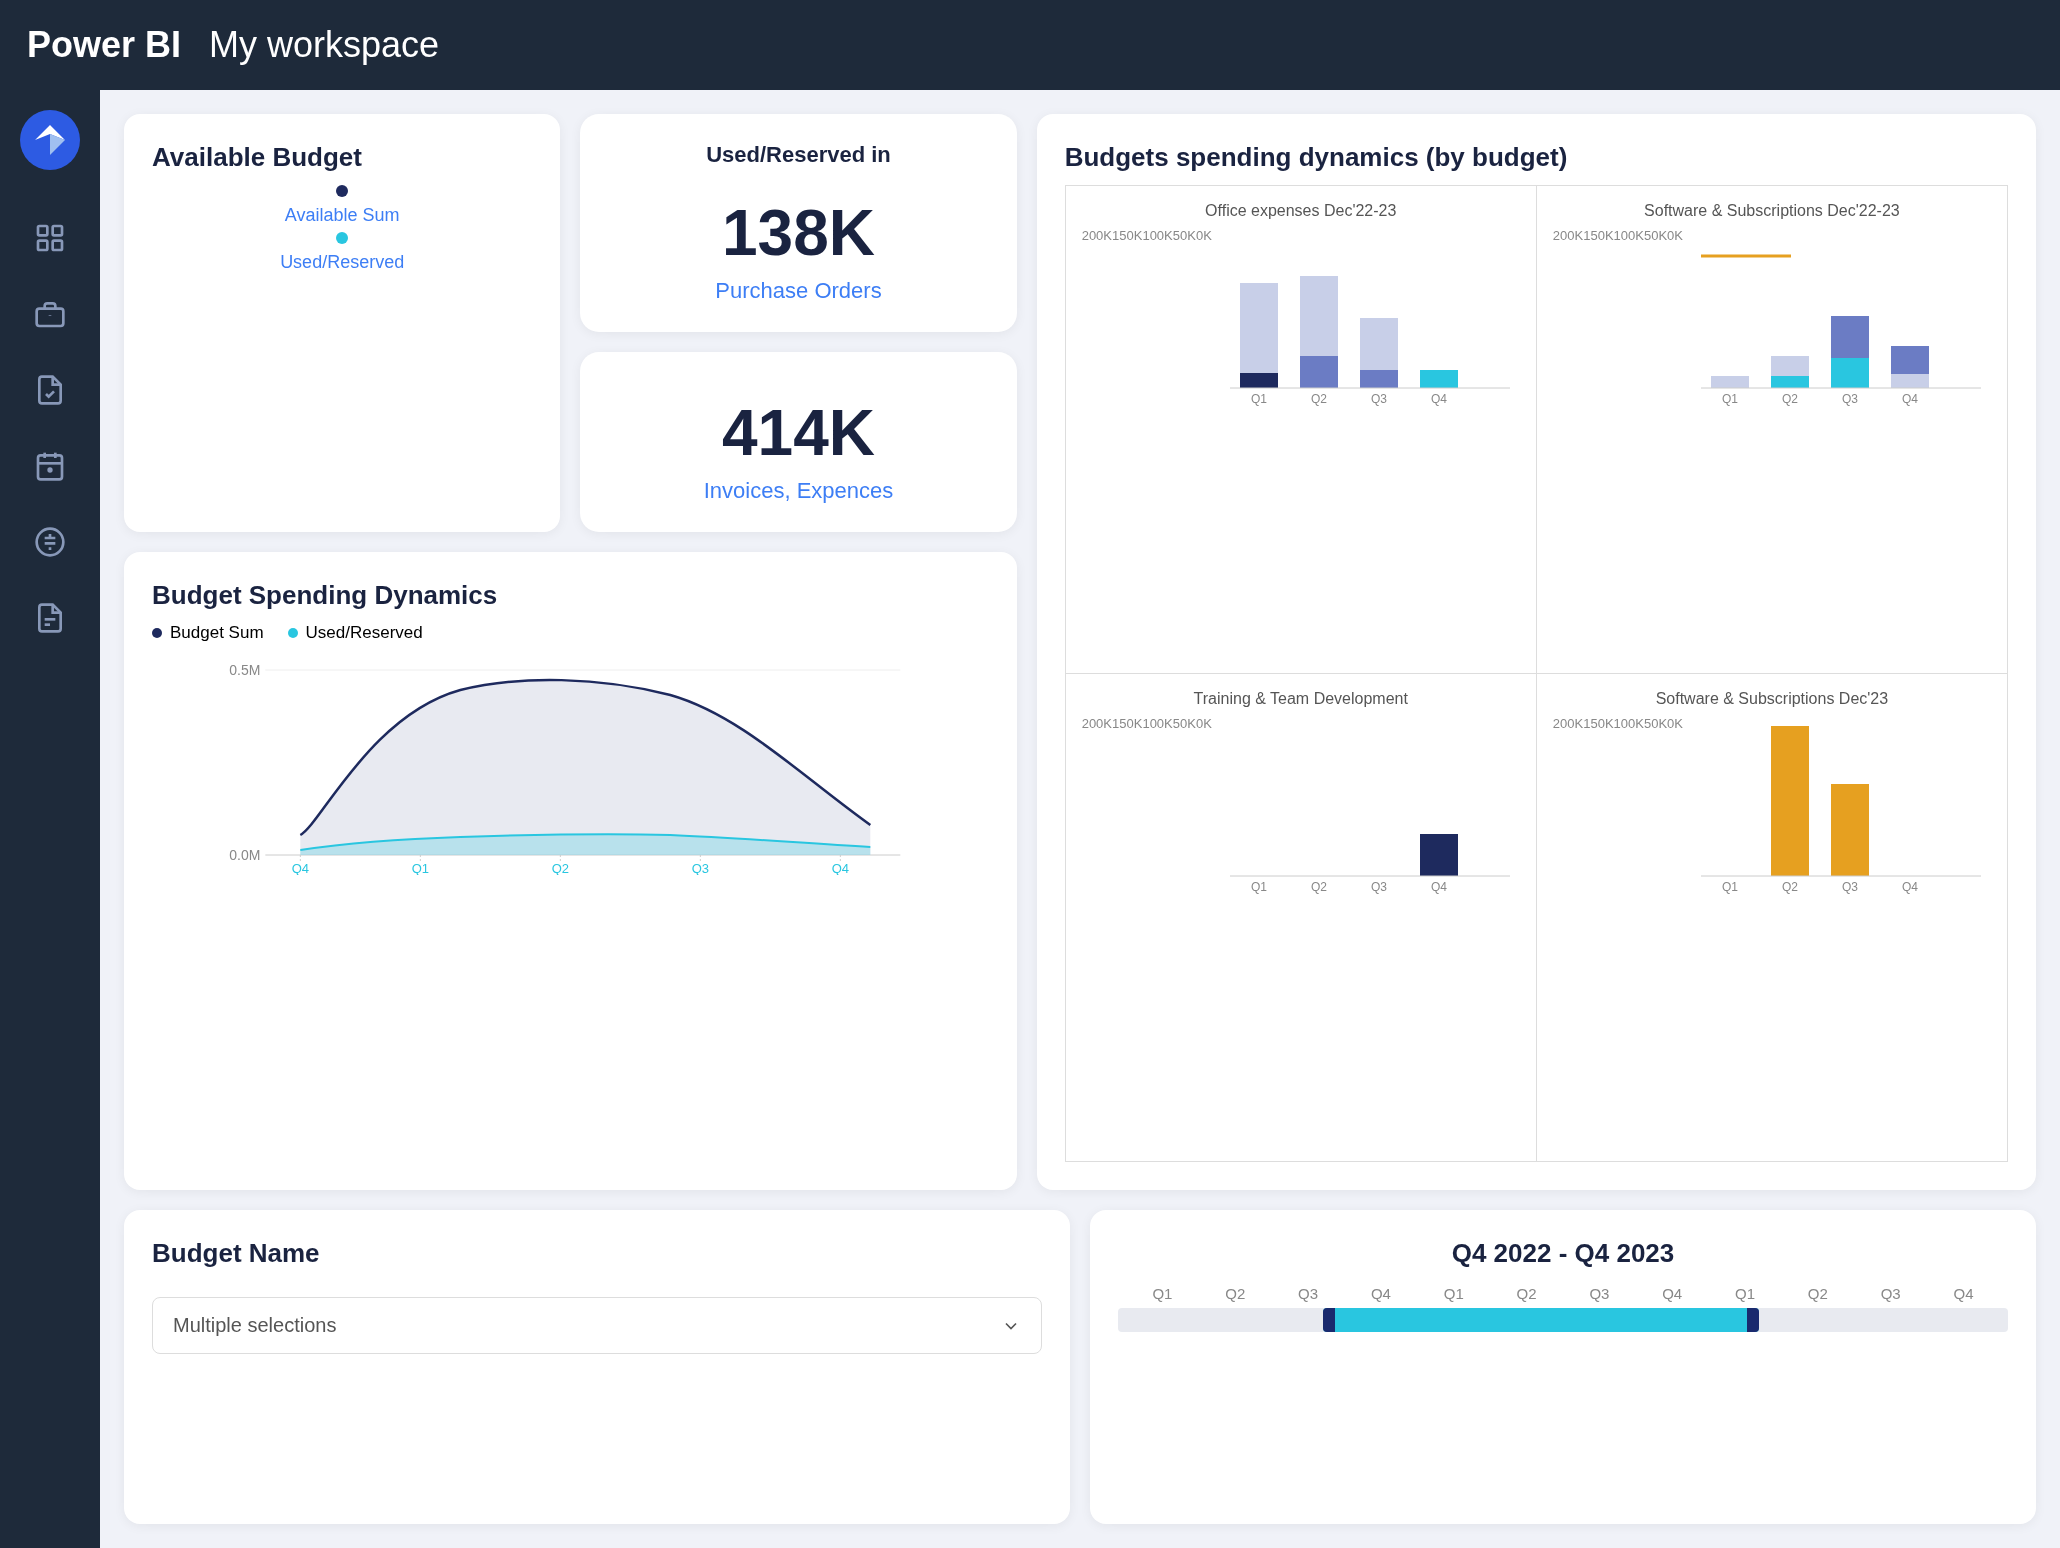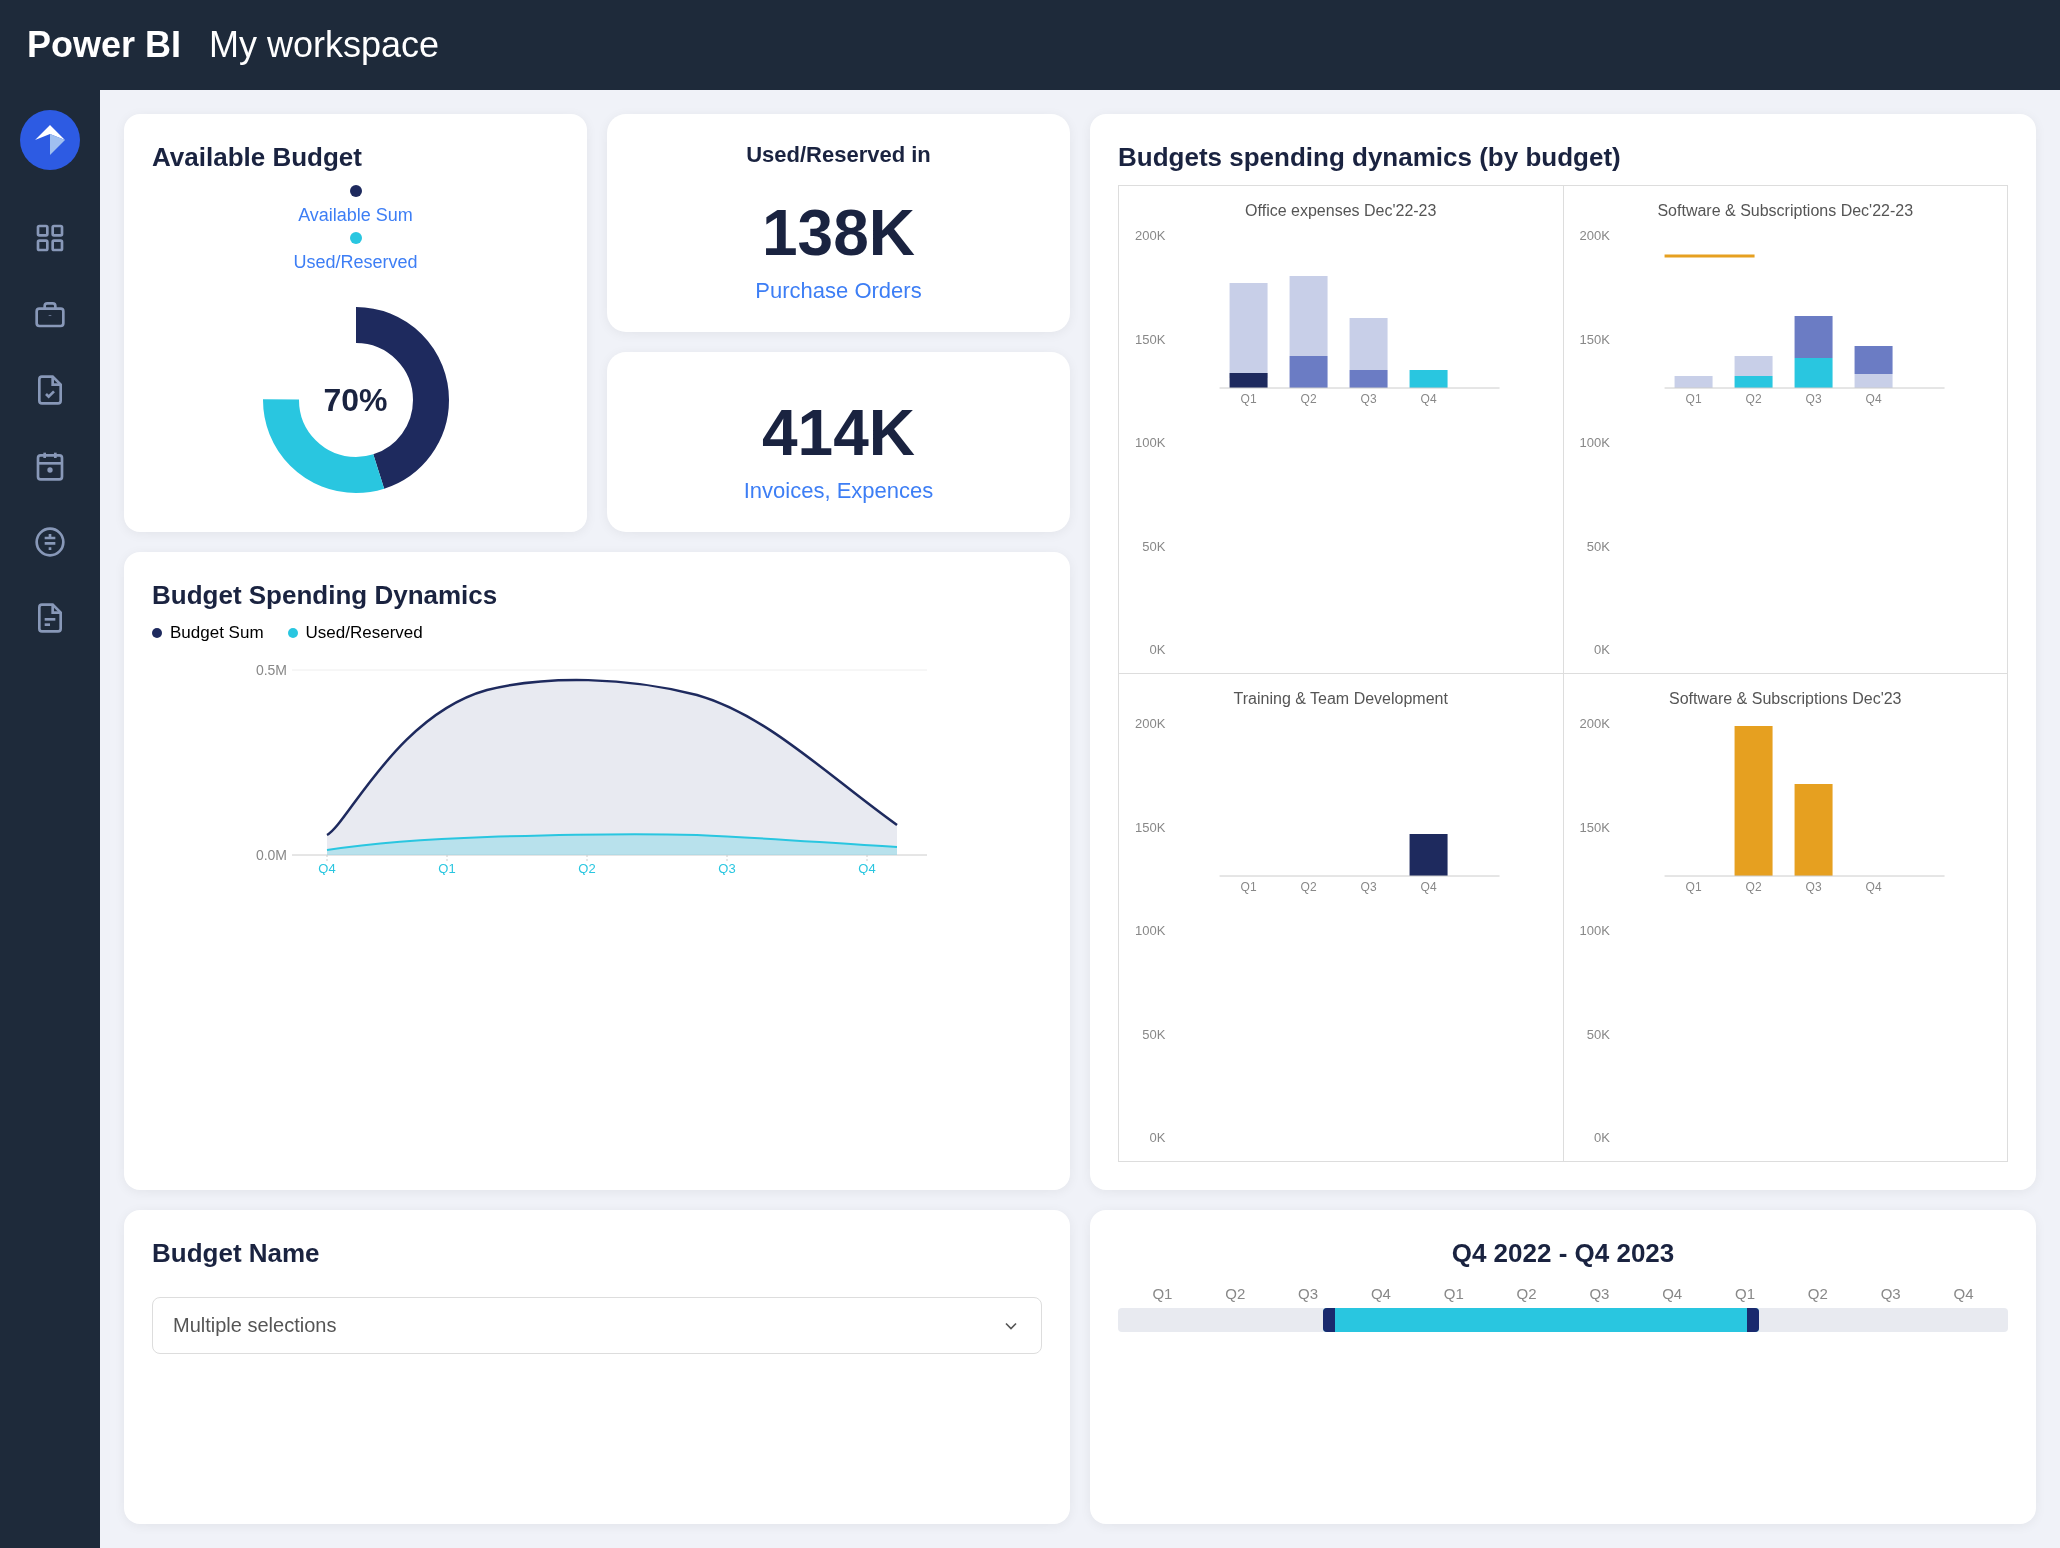--- a/index.html
+++ b/index.html
@@ -247,21 +247,21 @@
       flex-direction: column;
     }
     .bar-chart-title {
       font-size: 16px;
       color: #555;
       margin-bottom: 8px;
       text-align: center;
     }
     .y-axis-labels {
       display: flex;
-      flex-direction: column;
+      flex-direction: row;
       justify-content: space-between;
       height: 100%;
       padding-right: 8px;
       font-size: 13px;
       color: #888;
       text-align: right;
     }
 
     
     .budget-name-card {
@@ -401,32 +401,20 @@
 
       <div class="card budget-card">
         <div class="card-title">Available Budget</div>
         <div class="legend-item">
           <span class="legend-dot legend-dark"></span>
           <span class="legend-label">Available Sum</span>
         </div>
         <div class="legend-item">
           <span class="legend-dot legend-cyan"></span>
           <span class="legend-label">Used/Reserved</span>
-        </div>
-        <div class="donut-container">
-          <div class="donut-wrapper">
-            <svg viewBox="0 0 200 200" width="200" height="200">
-
-              <circle cx="100" cy="100" r="75" fill="none" stroke="#1e2a5e" stroke-width="36" stroke-dasharray="329.9 471.2" stroke-dashoffset="117.8" transform="rotate(-90 100 100)"></circle>
-
-              <circle cx="100" cy="100" r="75" fill="none" stroke="#29c6e0" stroke-width="36" stroke-dasharray="141.3 471.2" stroke-dashoffset="-212.1" transform="rotate(-90 100 100)"></circle>
-              <circle cx="100" cy="100" r="56" fill="white"></circle>
-            </svg>
-            <div class="donut-center">70%</div>
-          </div>
         </div>
       </div>
 
       <div style="display:flex; flex-direction:column; gap:20px;">
         <div class="card metric-card">
           <div class="card-title" style="text-align:center; font-size:22px;">Used/Reserved in</div>
           <div class="metric-value">138K</div>
           <div class="metric-label">Purchase Orders</div>
         </div>
         <div class="card metric-card">

